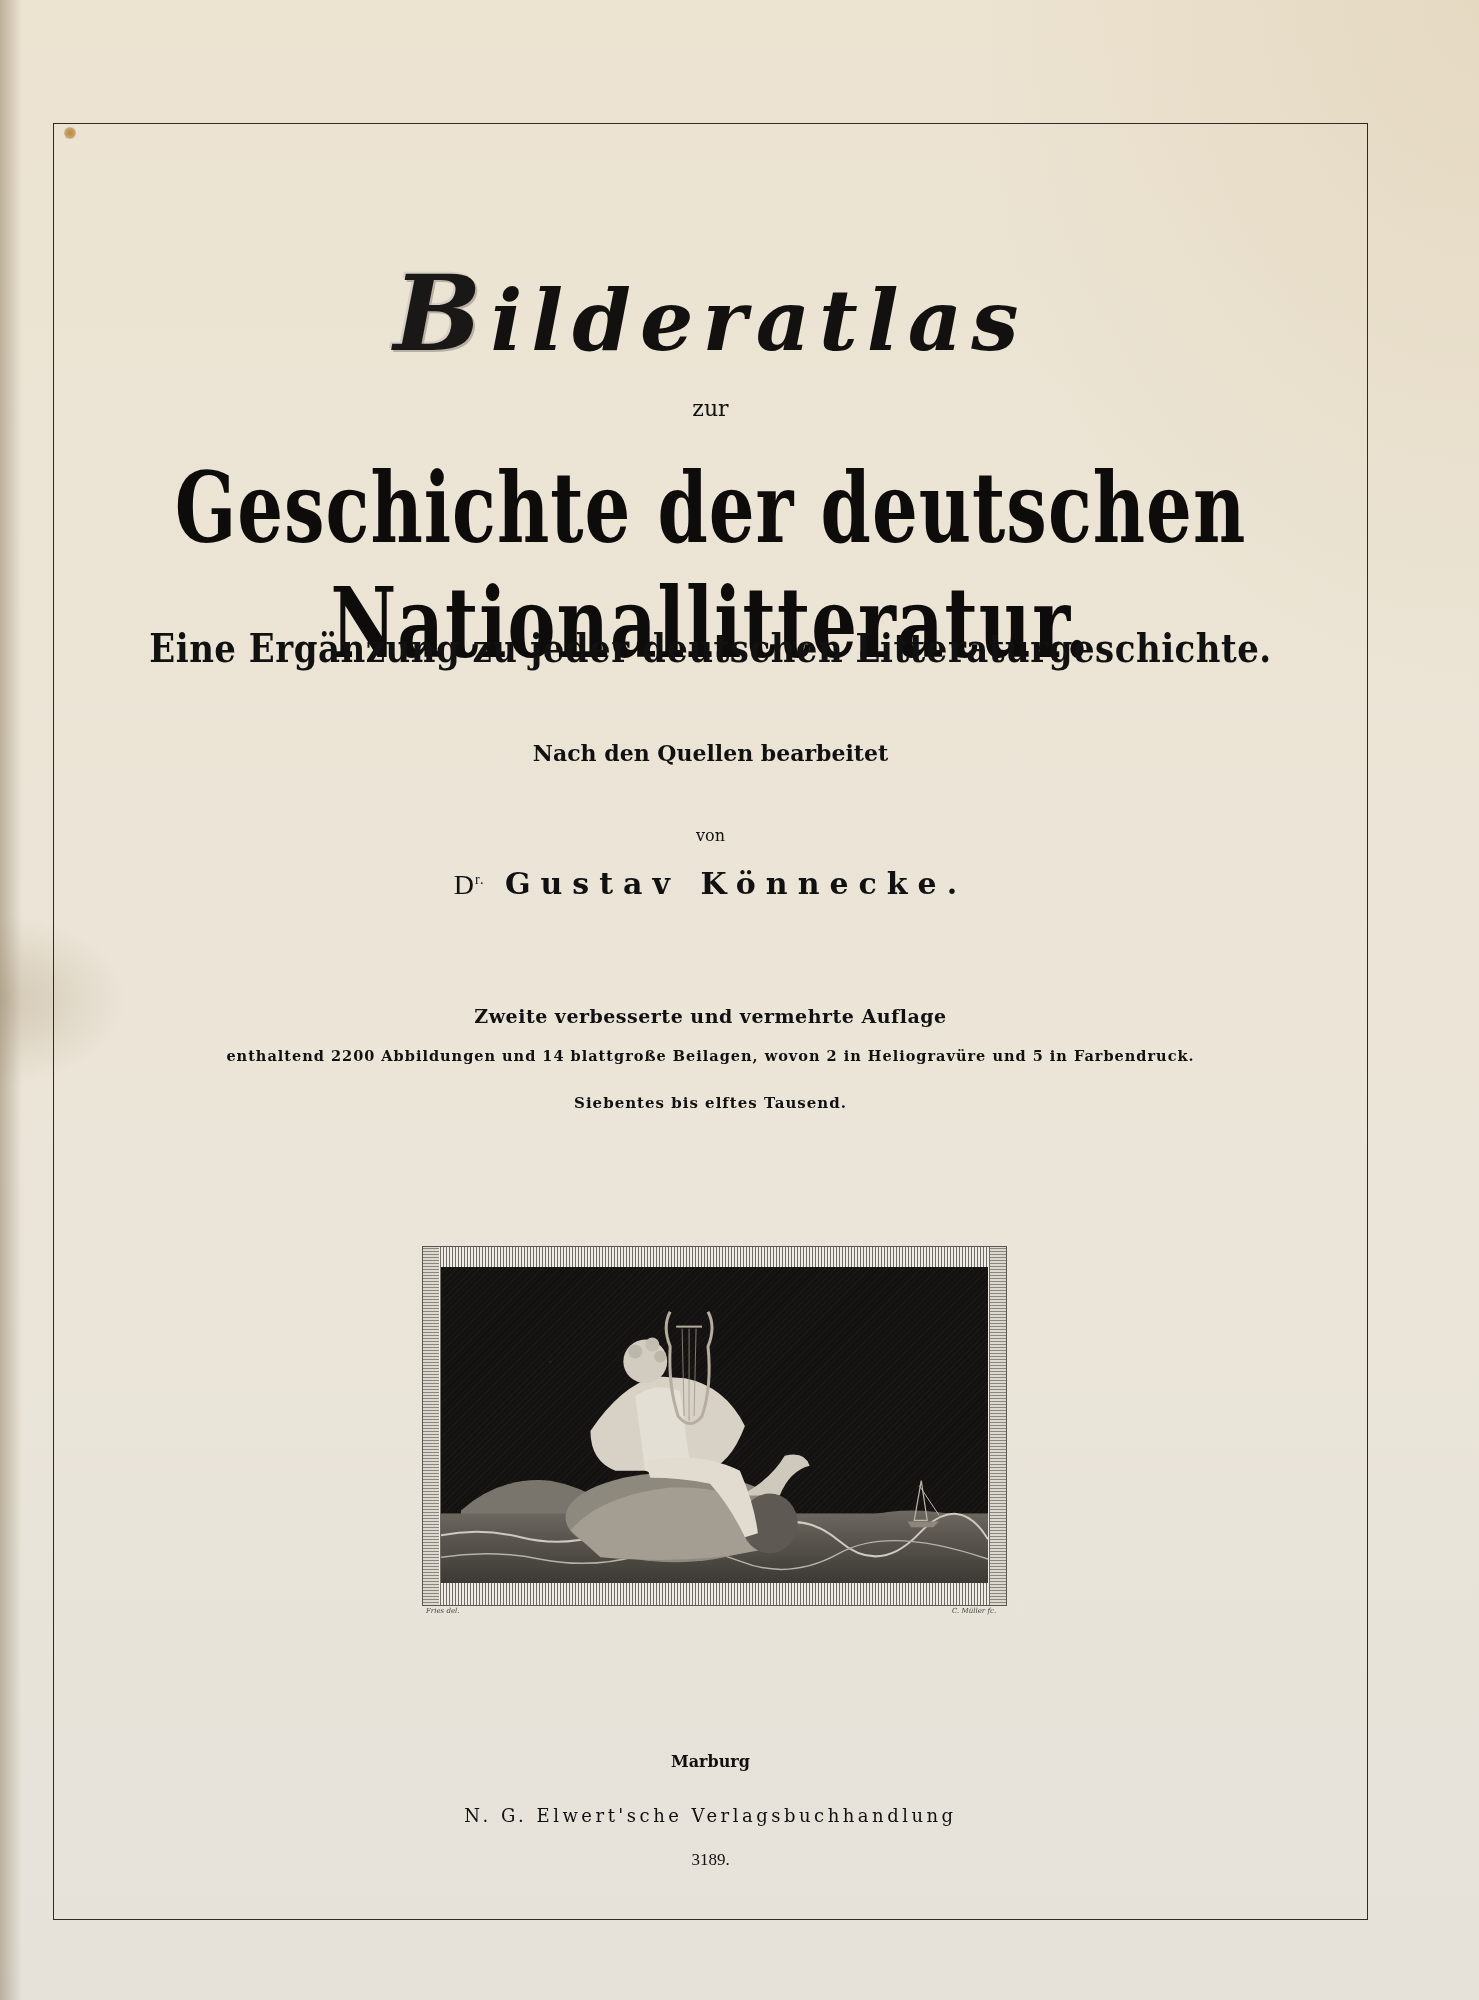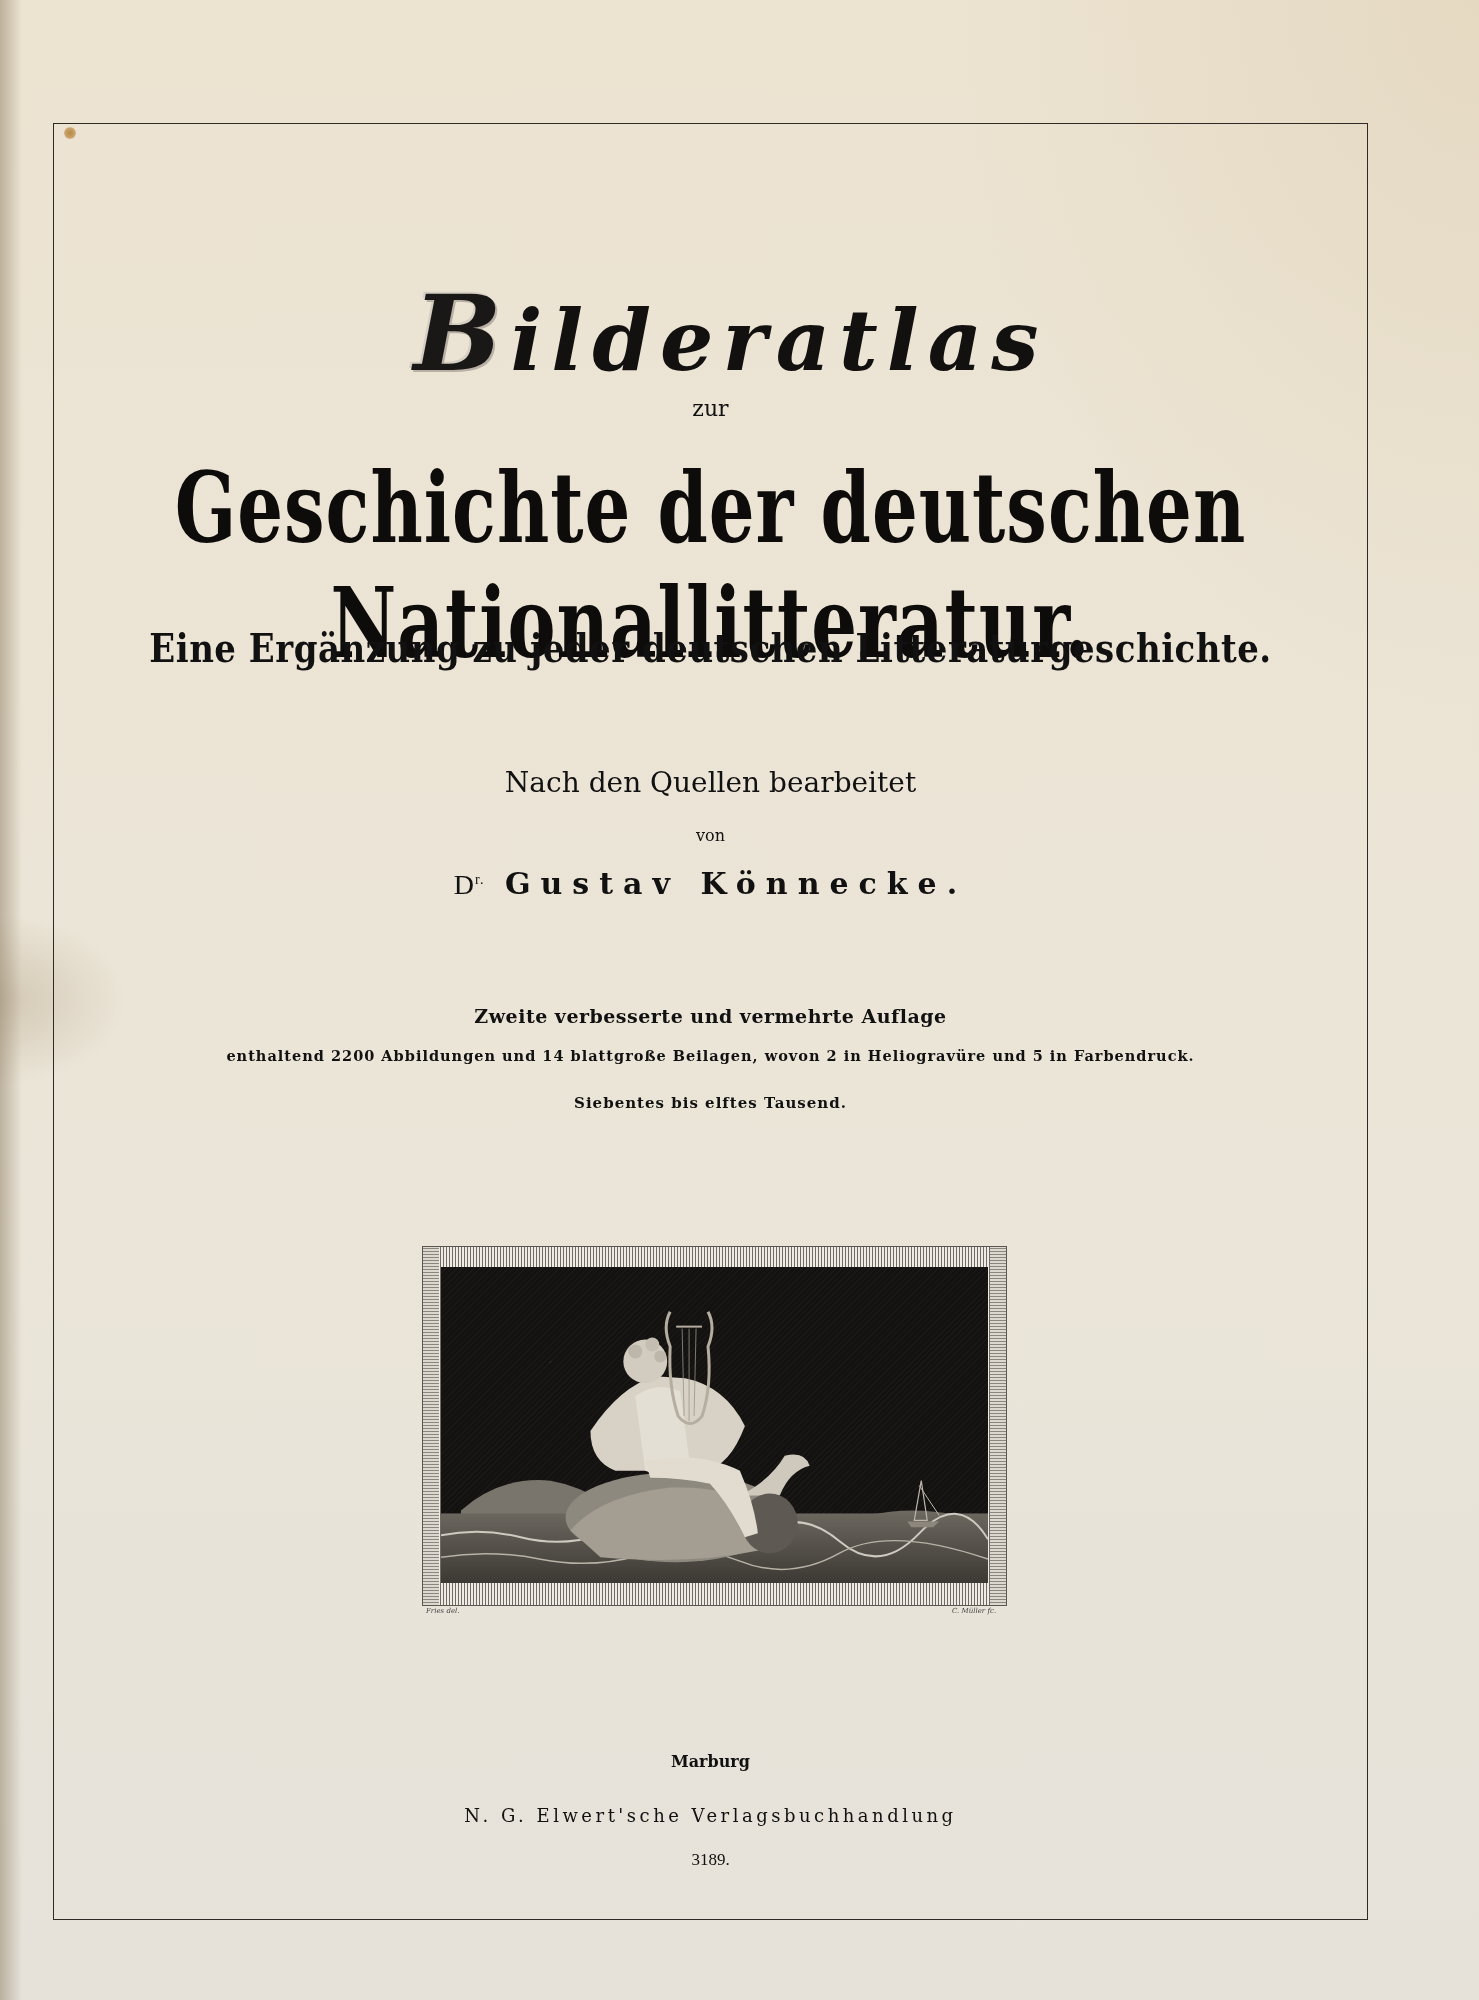--- a/index.html
+++ b/index.html
@@ -25,35 +25,35 @@
     border-radius: 50%; background: radial-gradient(circle, #b58a45 0%, #c9a16a 55%, rgba(200,160,100,0) 100%);
   }
   .frame {
     position: absolute; left: 53px; top: 123px; width: 1315px; height: 1797px;
     border: 1.5px solid #2e2b27;
     box-sizing: border-box;
   }
   .block { position: absolute; left: 53px; width: 1315px; text-align: center; }
 
   .title-main {
-    top: 272px; font-family: "DejaVu Serif", serif; font-size: 84px; letter-spacing: 9px;
-    font-weight: bold; font-style: italic; color: #121110; margin-left: 20px;
+    top: 252px; font-family: "DejaVu Serif", serif; font-size: 84px; letter-spacing: 9px;
+    font-weight: bold; font-style: italic; color: #121110;
   }
   .title-main .initial {
     font-size: 104px; color: #1a1816;
     text-shadow: 2px 2px 0 #b8b0a4, -2px -2px 0 #d6cfc4;
   }
   .title-zur { top: 396px; font-size: 22px; }
   .title-big {
     top: 450px; font-family: "DejaVu Serif", serif; font-weight: bold;
     font-size: 72px; letter-spacing: 1px; transform: scaleY(1.35); transform-origin: top center;
     color: #0d0c0b;
   }
   .subtitle { top: 625px; font-size: 34px; font-weight: bold; letter-spacing: 0.5px; transform: scaleY(1.15); transform-origin: top center; }
-  .nach { top: 766px; font-size: 28px; font-weight: normal; }
+  .nach { top: 740px; font-size: 22px; font-weight: bold; }
   .von { top: 826px; font-size: 16px; }
   .author { top: 866px; font-size: 30px; font-weight: bold; letter-spacing: 10px; }
   .author .dr { font-family: "Liberation Serif", serif; font-weight: normal; letter-spacing: 1px; font-size: 28px; }
   .author .dr sup { font-size: 14px; }
   .edition { top: 1005px; font-size: 19px; font-weight: bold; letter-spacing: 0.5px; }
   .contents { top: 1047px; font-size: 14.5px; font-weight: bold; letter-spacing: 1px; }
   .thousand { top: 1094px; font-size: 15px; font-weight: bold; letter-spacing: 1px; }
 
   .plate {
     position: absolute; left: 422px; top: 1246px; width: 585px; height: 360px;

